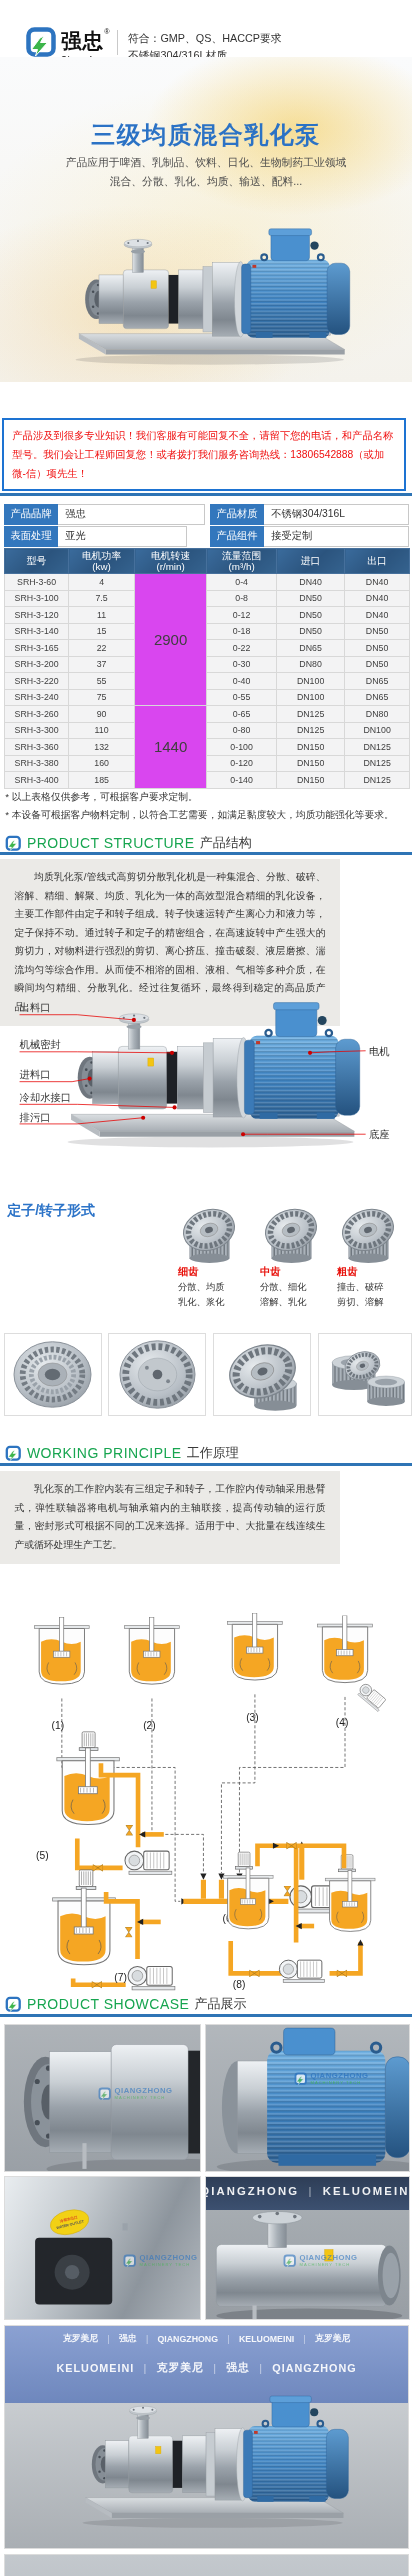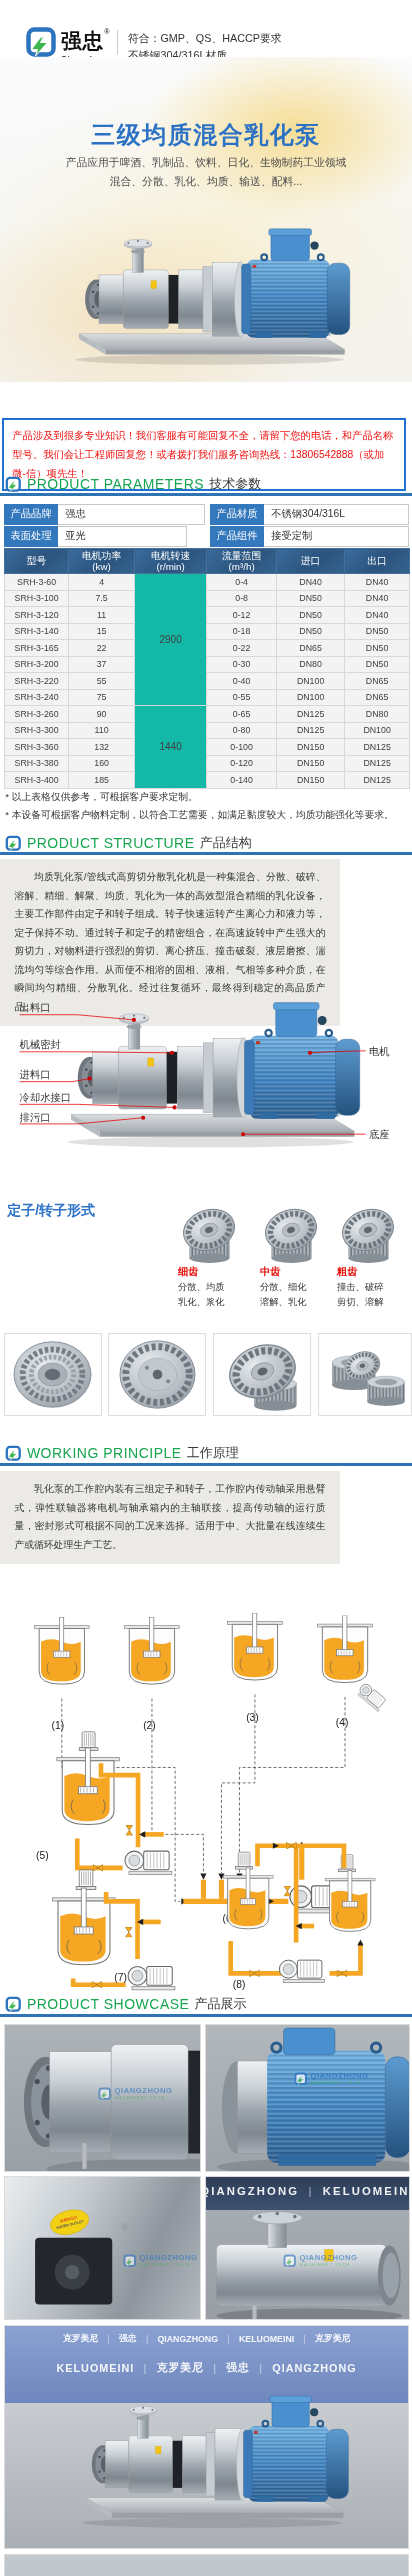--- a/index.html
+++ b/index.html
@@ -33,21 +33,21 @@
   .sec-bar{left:0;width:412px;height:2.6px;background:#2e74b5;}
   
   .pcell{display:flex;height:20.6px;}
   .pcell .lab{width:54px;background:#3377bd;color:#fff;font-size:10.3px;display:flex;align-items:center;justify-content:center;}
   .pcell .val{flex:1;border:0.5px solid #c8c8c8;border-left:none;background:#fff;display:flex;align-items:center;padding-left:7.2px;font-size:10.3px;color:#333;}
   
   table.spec{border-collapse:collapse;width:405px;table-layout:fixed;}
   table.spec th{background:linear-gradient(135deg,#3a6b9c 0%,#2b547e 55%,#35638f 100%);color:#fff;font-weight:normal;
      border:0.5px solid #46709c;padding:0;height:24px;font-size:9.8px;line-height:11.3px;}
   table.spec td{border:0.5px solid #d8d8d8;background:#f3f3f4;text-align:center;font-size:8.8px;color:#3f3f3f;height:15.5px;padding:0;}
-  table.spec td.speed{background:#14b8a6;font-size:10px;}
+  table.spec td.speed{background:#d946ef;font-size:15px;}
   .notes{font-size:9.8px;color:#333;line-height:16.5px;}
   
   .graybox{left:0;width:340px;background:#ebeae7;box-sizing:border-box;padding:9.3px 14.4px;}
   .graybox p{margin:0;font-size:9.8px;line-height:18.5px;color:#333;text-indent:2em;text-align:justify;}
   .graybox p + p{margin-top:13.4px;}
   
   .flabel{font-size:10.3px;color:#333;white-space:nowrap;}
   .rotor-h{font-size:14px;font-weight:bold;color:#2d74c8;}
   .feat{font-size:9.3px;color:#333;line-height:11.3px;margin-bottom:0.5px;white-space:nowrap;}
   .feat:before{content:"● ";font-size:5.7px;vertical-align:1px;}
@@ -235,27 +235,20 @@
     <div class="abs hero-sub" style="top:118px">混合、分散、乳化、均质、输送、配料...</div>
     <svg class="abs" style="top:144px;left:46px;width:319px;height:168px" viewBox="0 0 620 326" width="319" height="168">
         <use href="#pumpart"></use>
       </svg>
   </div>
 
   <div class="abs notice">
     <p>产品涉及到很多专业知识！我们客服有可能回复不全，请留下您的电话，和产品名称型号。我们会让工程师回复您！或者拨打我们服务咨询热线：13806542888（或加微-信）项先生！</p>
   </div>
 
-  <div class="abs sec-head" style="top:475px;left:5.2px">
-    <svg style="width:16.5px;height:16.5px" viewBox="0 0 32 32" width="16.5" height="16.5">
-        <use href="#qzmark"></use>
-      </svg>
-    <span class="sec-en">PRODUCT PARAMETERS</span>
-    <span class="sec-cn">技术参数</span>
-  </div>
   <div class="abs sec-bar" style="top:493px"></div>
 
   <div class="abs pcell" style="top:504px;left:4.1px;width:201px">
     <div class="lab">产品品牌</div>
     <div class="val">强忠</div>
   </div>
   <div class="abs pcell" style="top:504px;left:210px;width:199px">
     <div class="lab">产品材质</div>
     <div class="val">不锈钢304/316L</div>
   </div>

